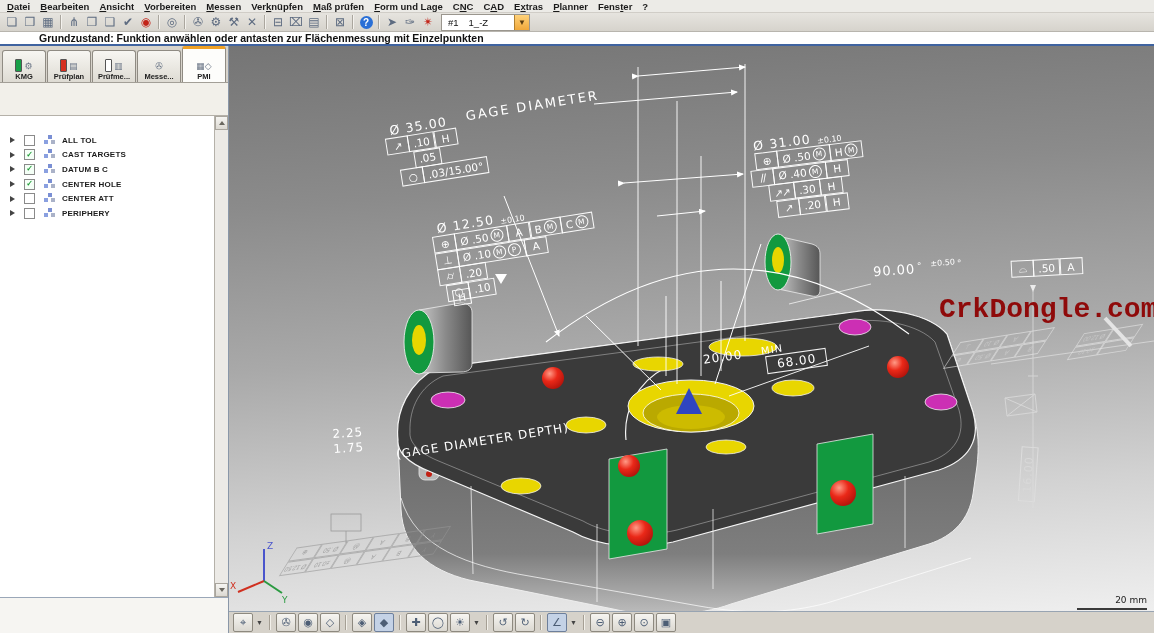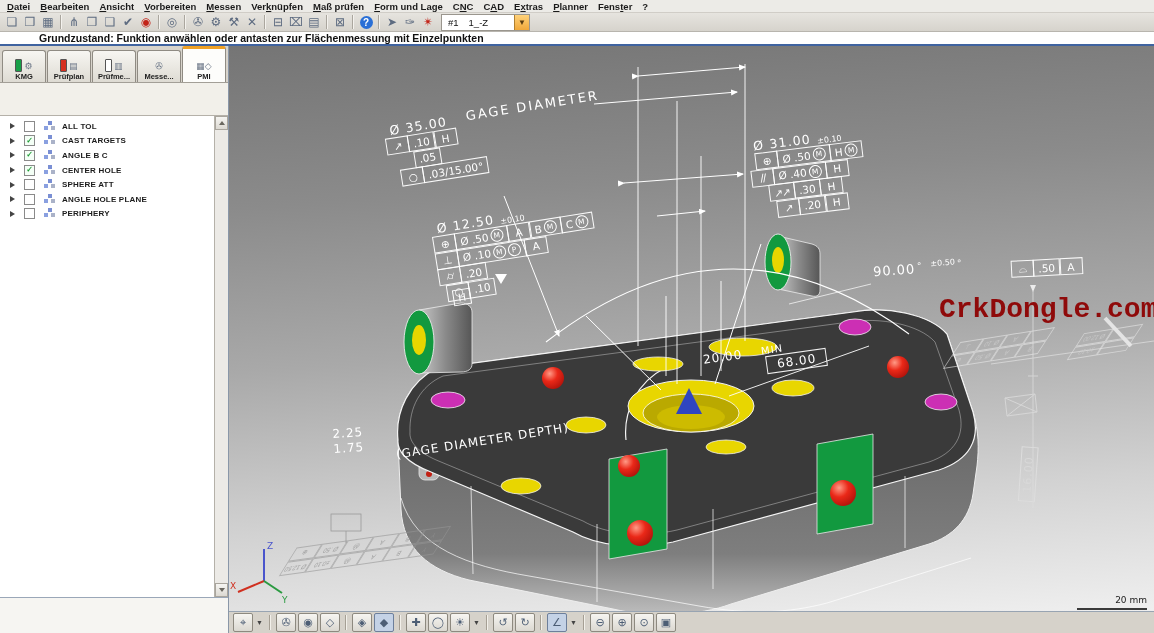--- a/index.html
+++ b/index.html
@@ -33,21 +33,21 @@
   #tabs{height:34px;display:flex;align-items:flex-end;padding:2px 0 0 2px;background:#d8d4cc;border-bottom:1px solid #a39f97;}
   .tab{width:42px;height:30px;margin-right:1px;border:1px solid #8f8b83;border-bottom:none;border-radius:3px 3px 0 0;background:linear-gradient(#f7f6f2,#dedbd3);display:flex;flex-direction:column;align-items:center;justify-content:flex-end;padding-bottom:1px;cursor:default;}
   .tab.active{background:#fdfdfb;border-top:3px solid #efa024;height:32px;}
   .tab .ticons{display:flex;align-items:center;gap:2px;height:13px;}
   .tbar{width:5px;height:11px;border:1px solid #555;border-radius:1px;}
   .tglyph{font-size:9px;color:#6b7687;line-height:10px;}
   .tab .tlabel{font-size:7.5px;font-weight:bold;color:#222;line-height:9px;}
 
   #tabgap{height:32px;background:#f2f0ea;border-bottom:1px solid #b5b1a9;}
   #treewrap{height:481px;background:#fff;display:flex;border-bottom:1px solid #9aa7b8;}
-  #tree{flex:1;padding-top:3px;}
+  #tree{flex:1;padding-top:17px;}
   .trow{height:14.6px;display:flex;align-items:center;}
   .exp{width:0;height:0;border-top:3.5px solid transparent;border-bottom:3.5px solid transparent;border-left:5px solid #444;margin-left:10px;}
   .cb{width:9px;height:9px;border:1px solid #8a8a8a;background:#fff;margin-left:9px;display:flex;align-items:center;justify-content:center;font-size:8px;color:#1d9a34;font-weight:bold;line-height:8px;}
   .cb.checked{background:#f4fff6;}
   .tico{width:11px;height:11px;position:relative;margin-left:9px;}
   .tico::before{content:"";position:absolute;width:4px;height:4px;background:#7a8fd4;top:0;left:4px;box-shadow:-4px 5px 0 #8aa0e0,3px 5px 0 #aab2c8;}
   .tlab{font-size:8px;font-weight:bold;color:#1c1c1c;margin-left:7px;letter-spacing:.2px;white-space:nowrap;}
   #vscroll{width:13px;background:#eceae6;border-left:1px solid #b5b1a9;display:flex;flex-direction:column;justify-content:space-between;}
   .sbtn{height:12px;background:linear-gradient(#f6f5f2,#dcd9d2);border:1px solid #a9a59d;display:flex;align-items:center;justify-content:center;}
   .sarr-up{width:0;height:0;border-left:3px solid transparent;border-right:3px solid transparent;border-bottom:4px solid #6a675f;}
@@ -210,39 +210,33 @@
             <div class="trow">
               <span class="exp"></span>
               <span class="cb checked">✓</span>
               <span class="tico"></span>
               <span class="tlab">CAST TARGETS</span>
             </div>
             <div class="trow">
               <span class="exp"></span>
               <span class="cb checked">✓</span>
               <span class="tico"></span>
-              <span class="tlab">ANGLE B C</span>
+              <span class="tlab">DATUM B C</span>
             </div>
             <div class="trow">
               <span class="exp"></span>
               <span class="cb checked">✓</span>
               <span class="tico"></span>
               <span class="tlab">CENTER HOLE</span>
             </div>
             <div class="trow">
               <span class="exp"></span>
               <span class="cb"></span>
               <span class="tico"></span>
-              <span class="tlab">SPHERE ATT</span>
-            </div>
-            <div class="trow">
-              <span class="exp"></span>
-              <span class="cb"></span>
-              <span class="tico"></span>
-              <span class="tlab">ANGLE HOLE PLANE</span>
+              <span class="tlab">CENTER ATT</span>
             </div>
             <div class="trow">
               <span class="exp"></span>
               <span class="cb"></span>
               <span class="tico"></span>
               <span class="tlab">PERIPHERY</span>
             </div>
           </div>
         <div id="vscroll">
           <div class="sbtn">

